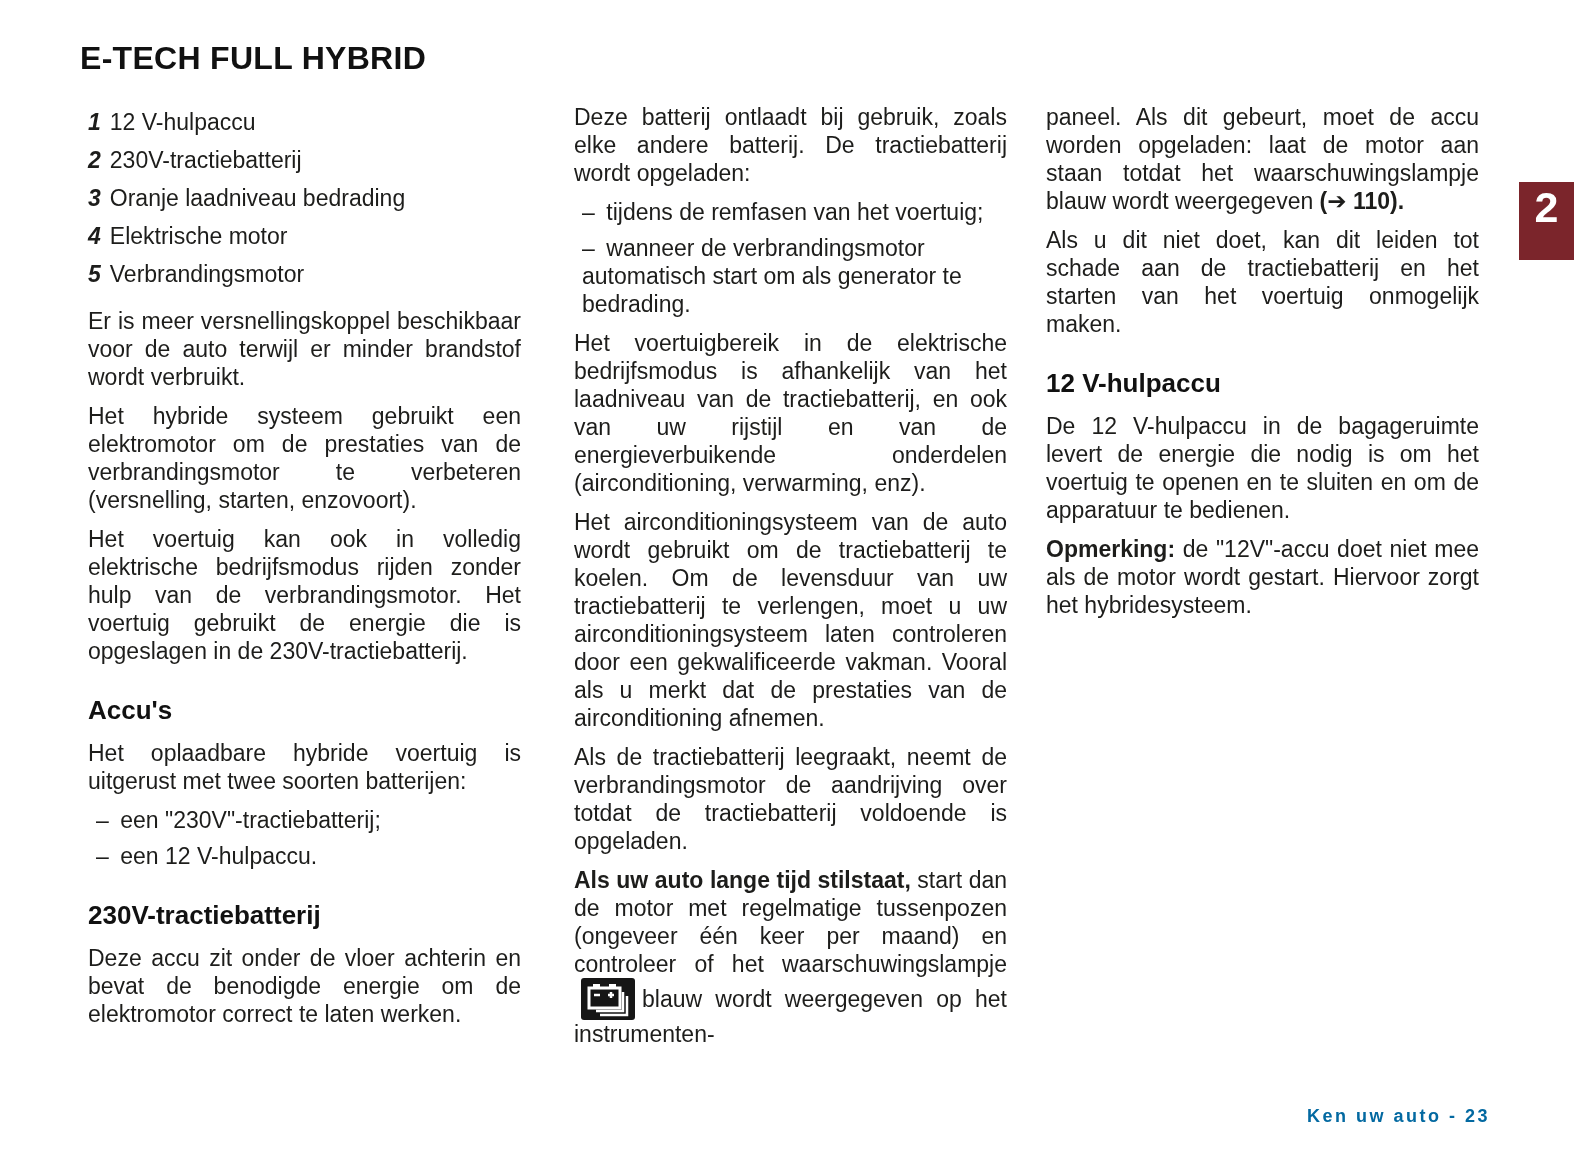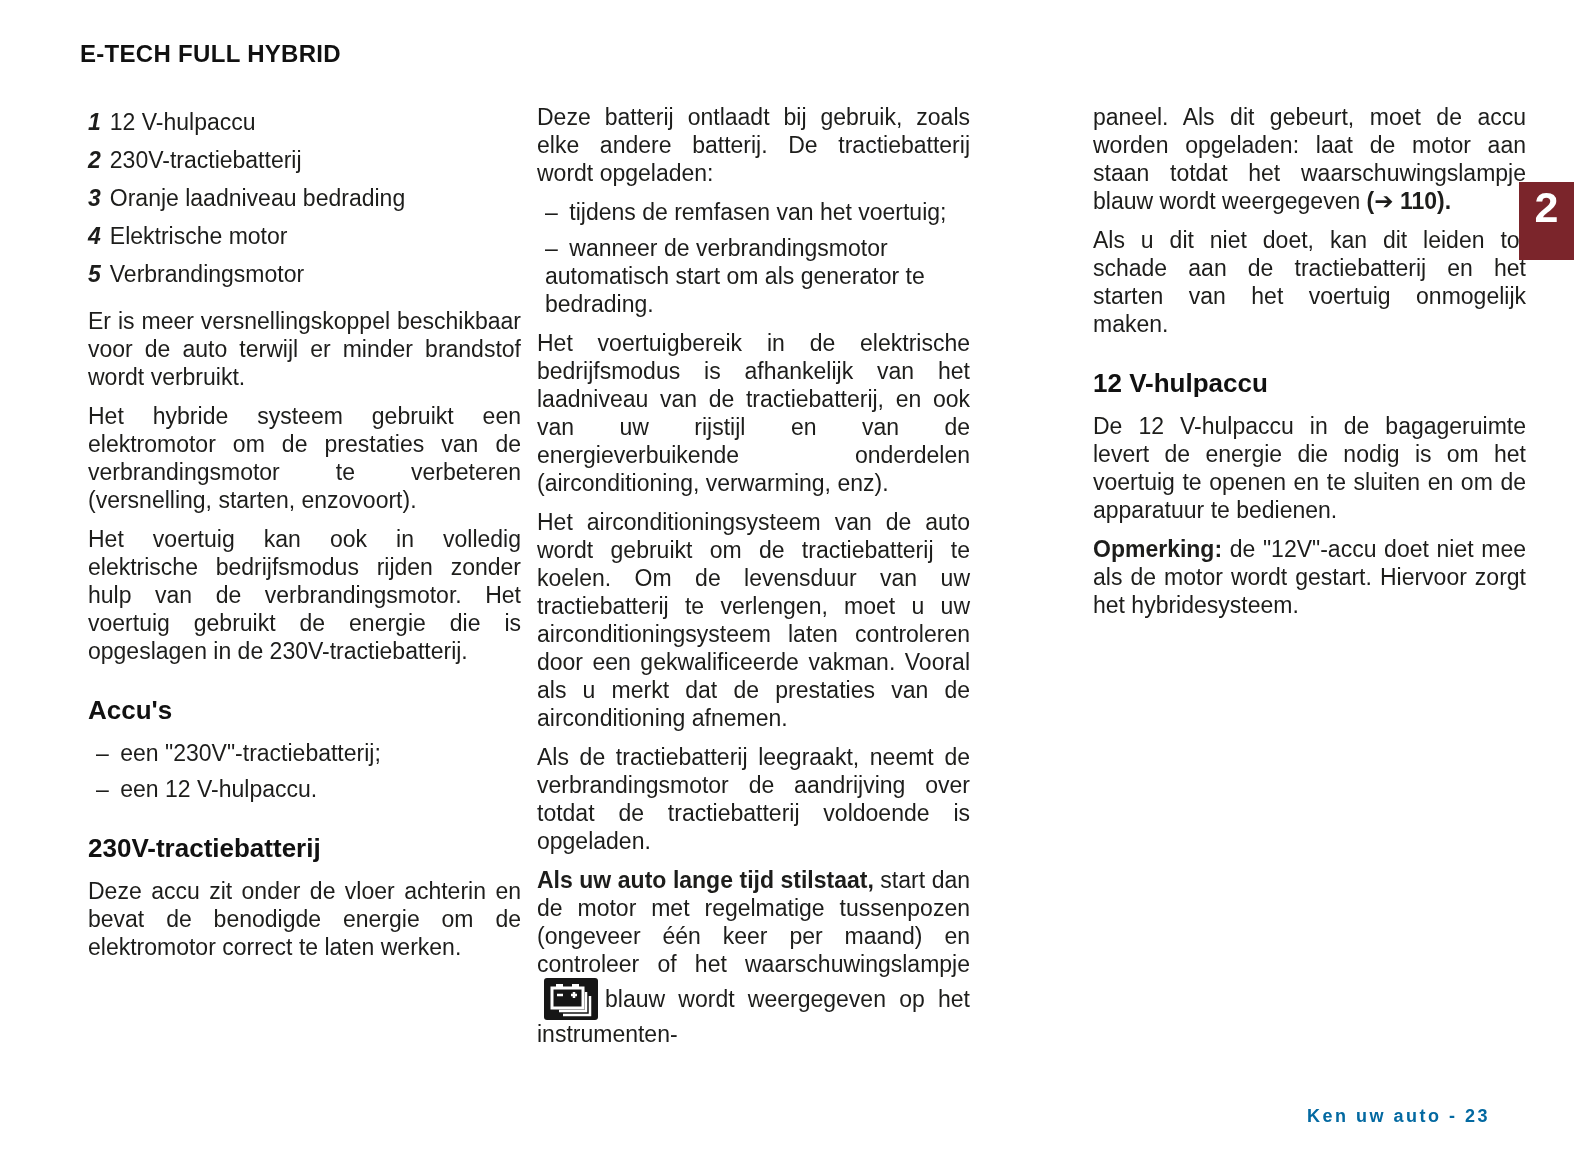--- a/index.html
+++ b/index.html
@@ -2,29 +2,29 @@
 <html lang="nl"><head>
 <meta charset="utf-8">
 <style>
   html,body{margin:0;padding:0;background:#ffffff;}
   .page{
     position:relative;width:1574px;height:1165px;background:#ffffff;
     font-family:"Liberation Sans","DejaVu Sans",sans-serif;color:#1d1d1b;overflow:hidden;
   }
   .title{
     position:absolute;left:80px;top:40px;margin:0;
-    font-size:24px;font-weight:800;letter-spacing:.3px;color:#111;
+    font-size:32px;font-weight:800;letter-spacing:.3px;color:#111;
   }
   .col{
     position:absolute;top:103px;width:433px;
     font-size:23px;line-height:28px;text-align:justify;
   }
   .col1{left:88px}
-  .col2{left:537px}
-  .col3{left:1093px}
+  .col2{left:574px}
+  .col3{left:1046px}
   .legend{margin:0 0 14px 0;}
   .legend-item{line-height:38px;text-align:left;}
   .legend-num{font-style:italic;font-weight:700;margin-right:9px;}
   p{margin:0 0 11px 0;}
   p.bullet{margin:8px;text-align:left;}
   p.after-bullets{margin-top:11px;}
   h2{
     font-size:26px;line-height:30px;margin:30px 0 14px 0;
     font-weight:700;text-align:left;color:#111;
   }
@@ -64,20 +64,21 @@
         <span class="legend-num">4</span><span>Elektrische motor</span>
       </div>
       <div class="legend-item">
         <span class="legend-num">5</span><span>Verbrandingsmotor</span>
       </div>
     </div>
     <p>Er is meer versnellingskoppel beschikbaar voor de auto terwijl er minder brandstof wordt verbruikt.</p>
     <p>Het hybride systeem gebruikt een elektromotor om de prestaties van de verbrandingsmotor te verbeteren (versnelling, starten, enzovoort).</p>
     <p>Het voertuig kan ook in volledig elektrische bedrijfsmodus rijden zonder hulp van de verbrandingsmotor. Het voertuig gebruikt de energie die is opgeslagen in de 230V-tractiebatterij.</p>
     <h2>Accu's</h2>
+    <p>Het oplaadbare hybride voertuig is uitgerust met twee soorten batterijen:</p>
     <p class="bullet">– een "230V"-tractiebatterij;</p>
     <p class="bullet">– een 12 V-hulpaccu.</p>
     <h2>230V-tractiebatterij</h2>
     <p>Deze accu zit onder de vloer achterin en bevat de benodigde energie om de elektromotor correct te laten werken.</p>
   </div>
 
   <div class="col col2">
     <p>Deze batterij ontlaadt bij gebruik, zoals elke andere batterij. De tractiebatterij wordt opgeladen:</p>
     <p class="bullet">– tijdens de remfasen van het voertuig;</p>
     <p class="bullet">– wanneer de verbrandingsmotor automatisch start om als generator te bedrading.</p>

